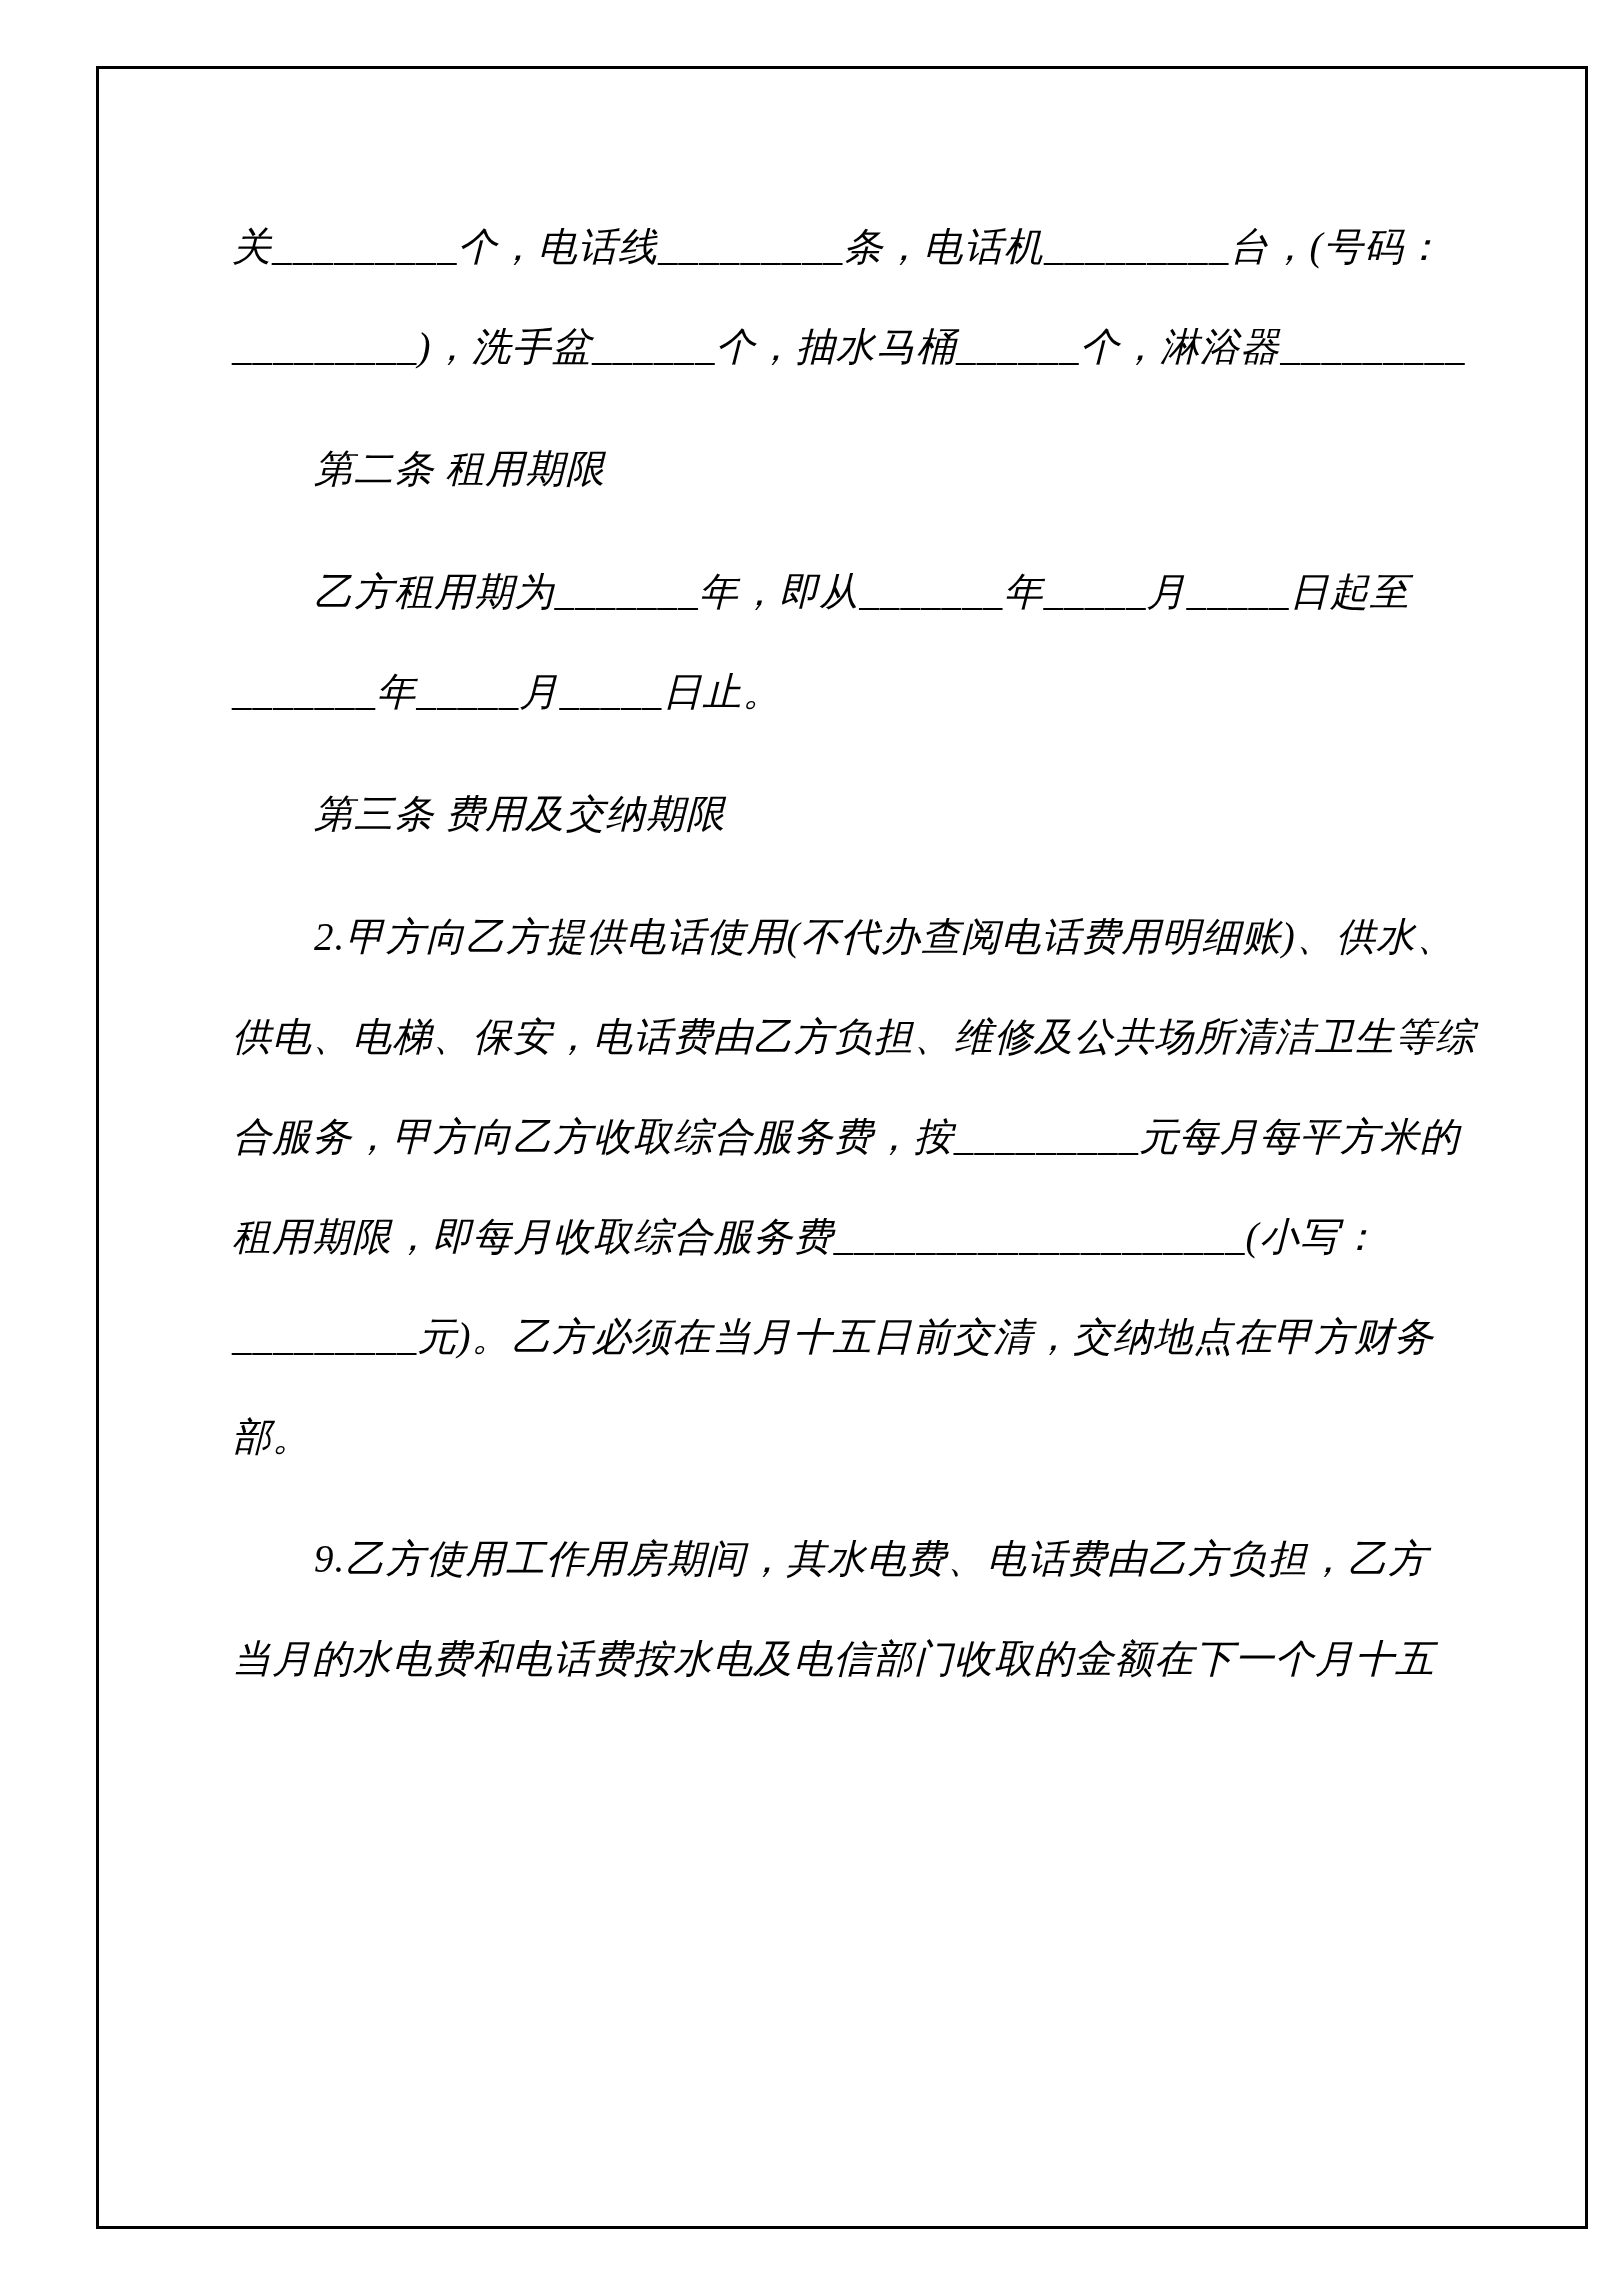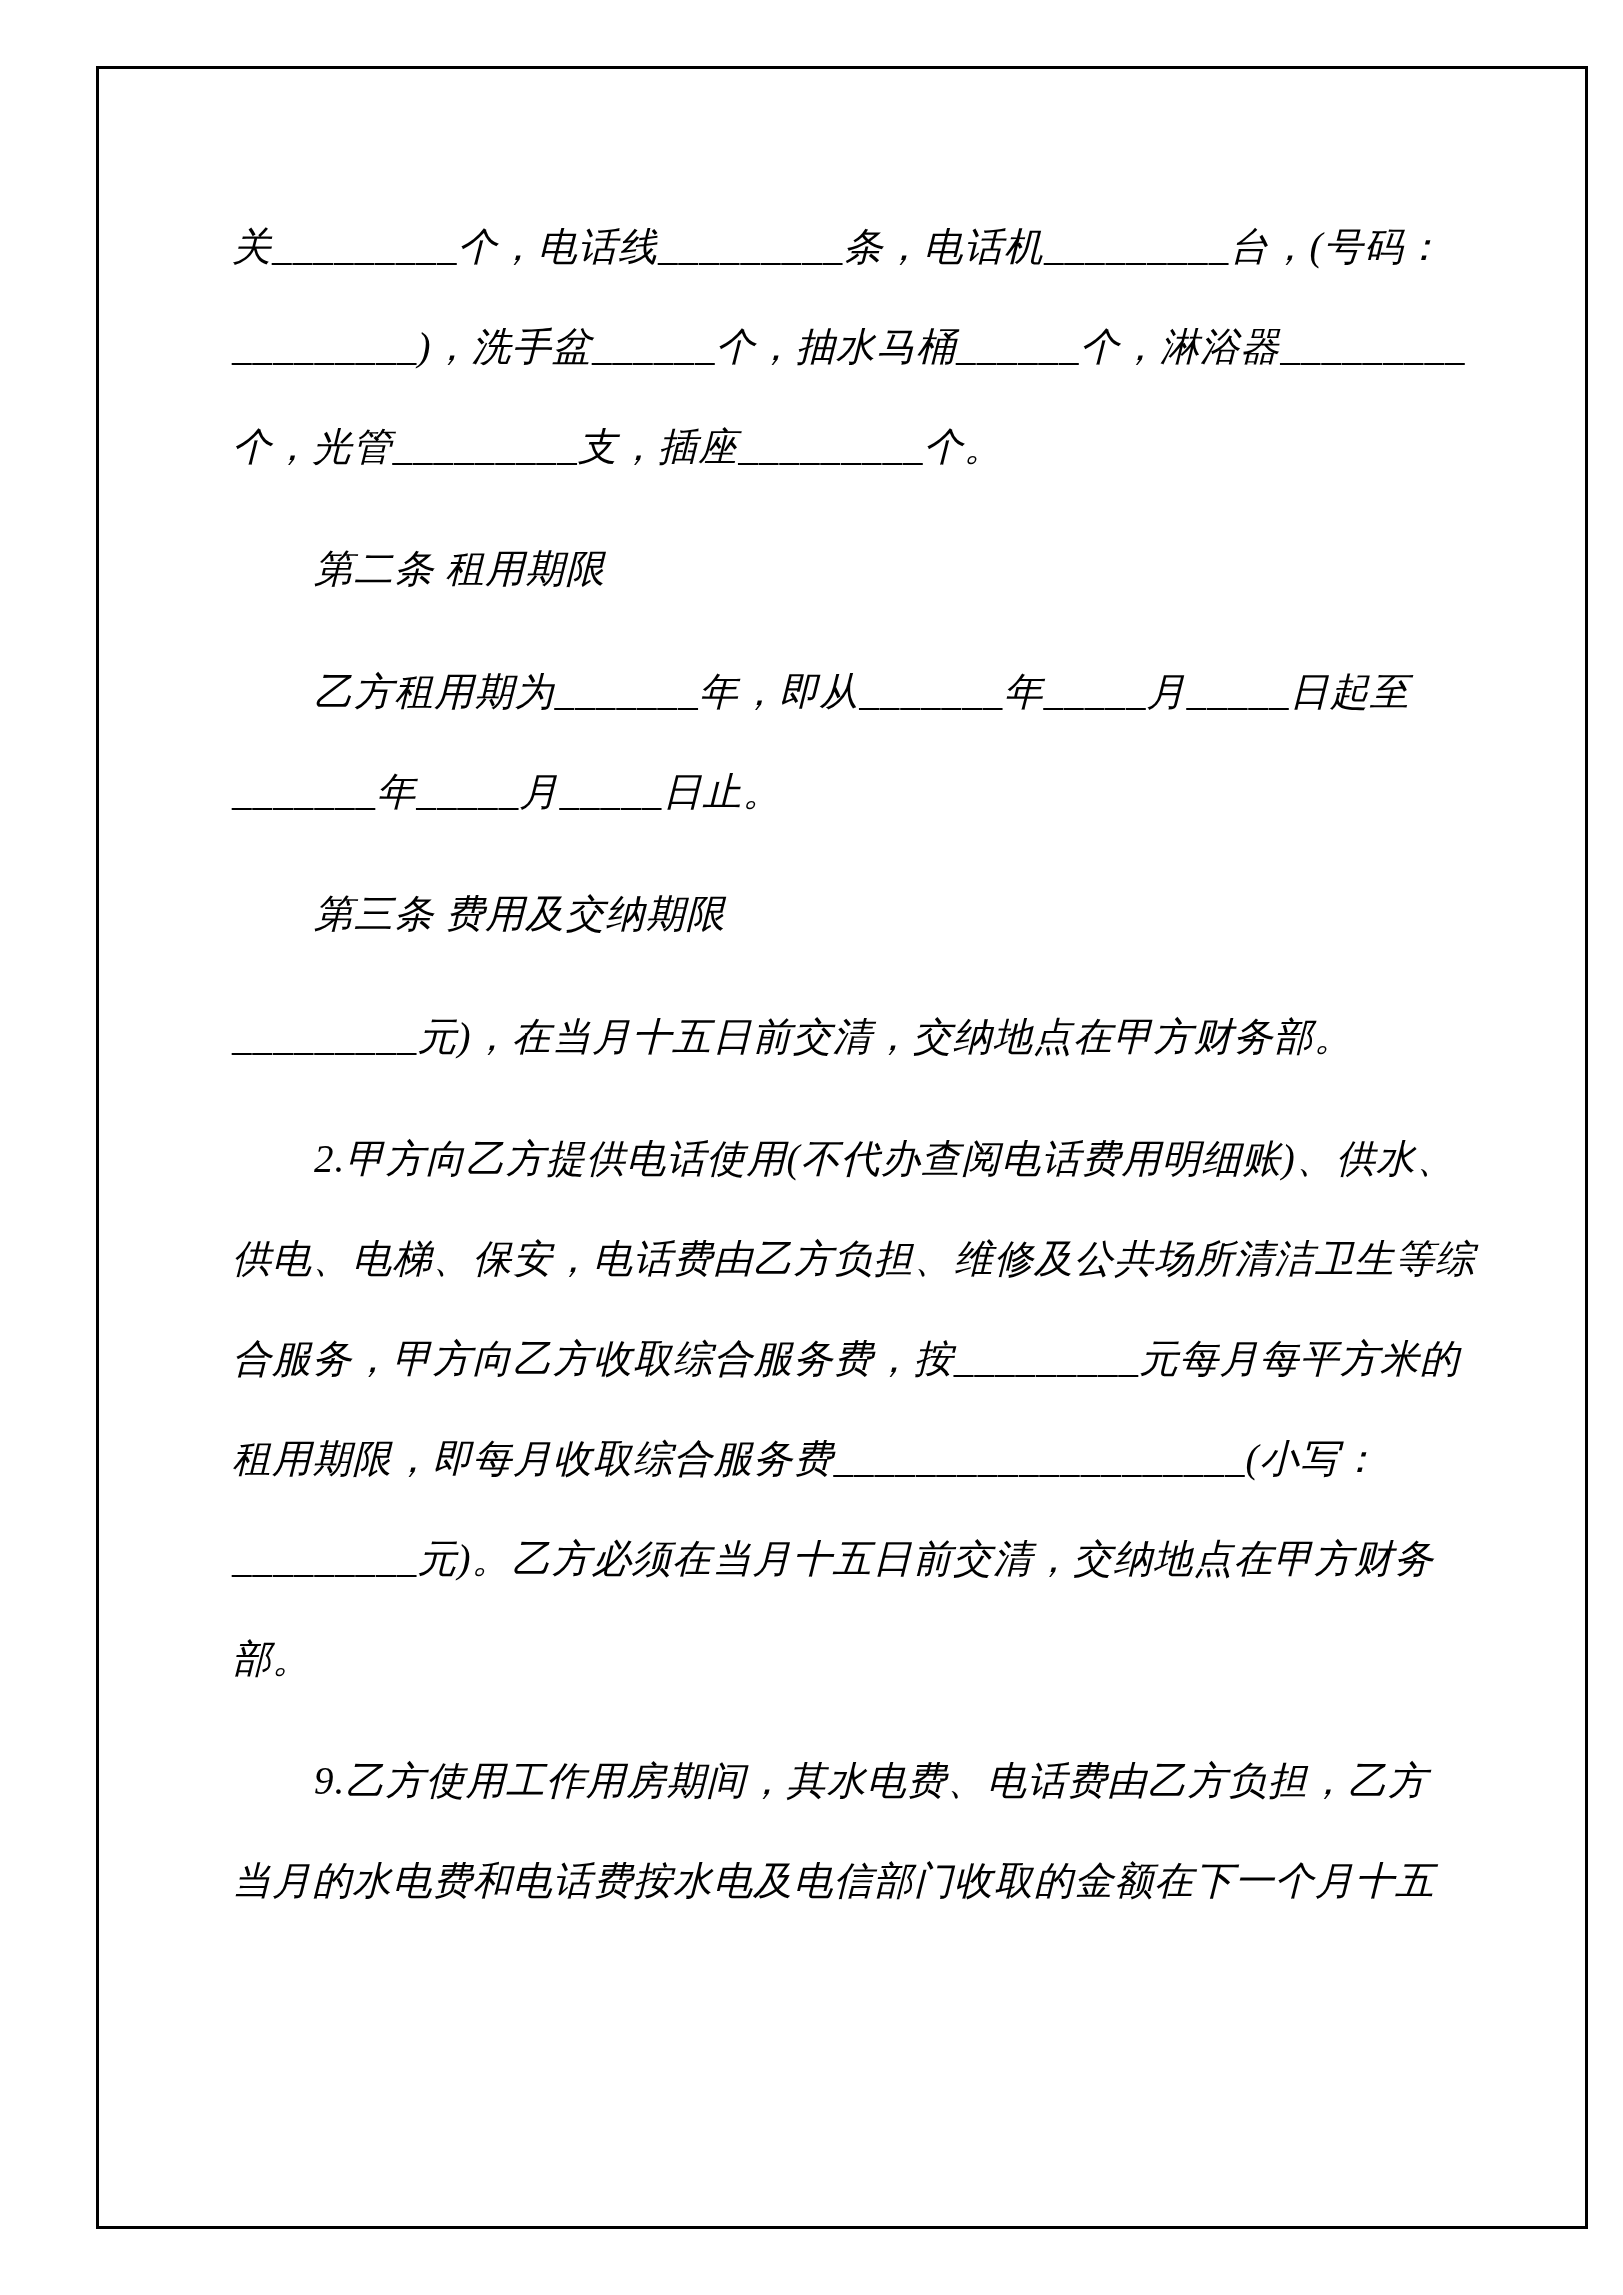--- a/index.html
+++ b/index.html
@@ -70,38 +70,36 @@
 
 <div class="page">
 
   <div class="border-frame"></div>
 
   <div class="text-block">
 
     <div class="para">
       <div class="line">关_________个，电话线_________条，电话机_________台，(号码：</div>
       <div class="line">_________)，洗手盆______个，抽水马桶______个，淋浴器_________</div>
-      <div class="line">个，光管_________支，插座_________个。</div>
     </div>
 
     <div class="para">
       <div class="line indent">第二条 租用期限</div>
     </div>
 
     <div class="para">
       <div class="line indent">乙方租用期为_______年，即从_______年_____月_____日起至</div>
       <div class="line">_______年_____月_____日止。</div>
     </div>
 
     <div class="para">
       <div class="line indent">第三条 费用及交纳期限</div>
     </div>
 
     <div class="para">
-      <div class="line">_________元)，在当月十五日前交清，交纳地点在甲方财务部。</div>
     </div>
 
     <div class="para">
       <div class="line indent">2.甲方向乙方提供电话使用(不代办查阅电话费用明细账)、供水、</div>
       <div class="line">供电、电梯、保安，电话费由乙方负担、维修及公共场所清洁卫生等综</div>
       <div class="line">合服务，甲方向乙方收取综合服务费，按_________元每月每平方米的</div>
       <div class="line">租用期限，即每月收取综合服务费____________________(小写：</div>
       <div class="line">_________元)。乙方必须在当月十五日前交清，交纳地点在甲方财务</div>
       <div class="line">部。</div>
     </div>

